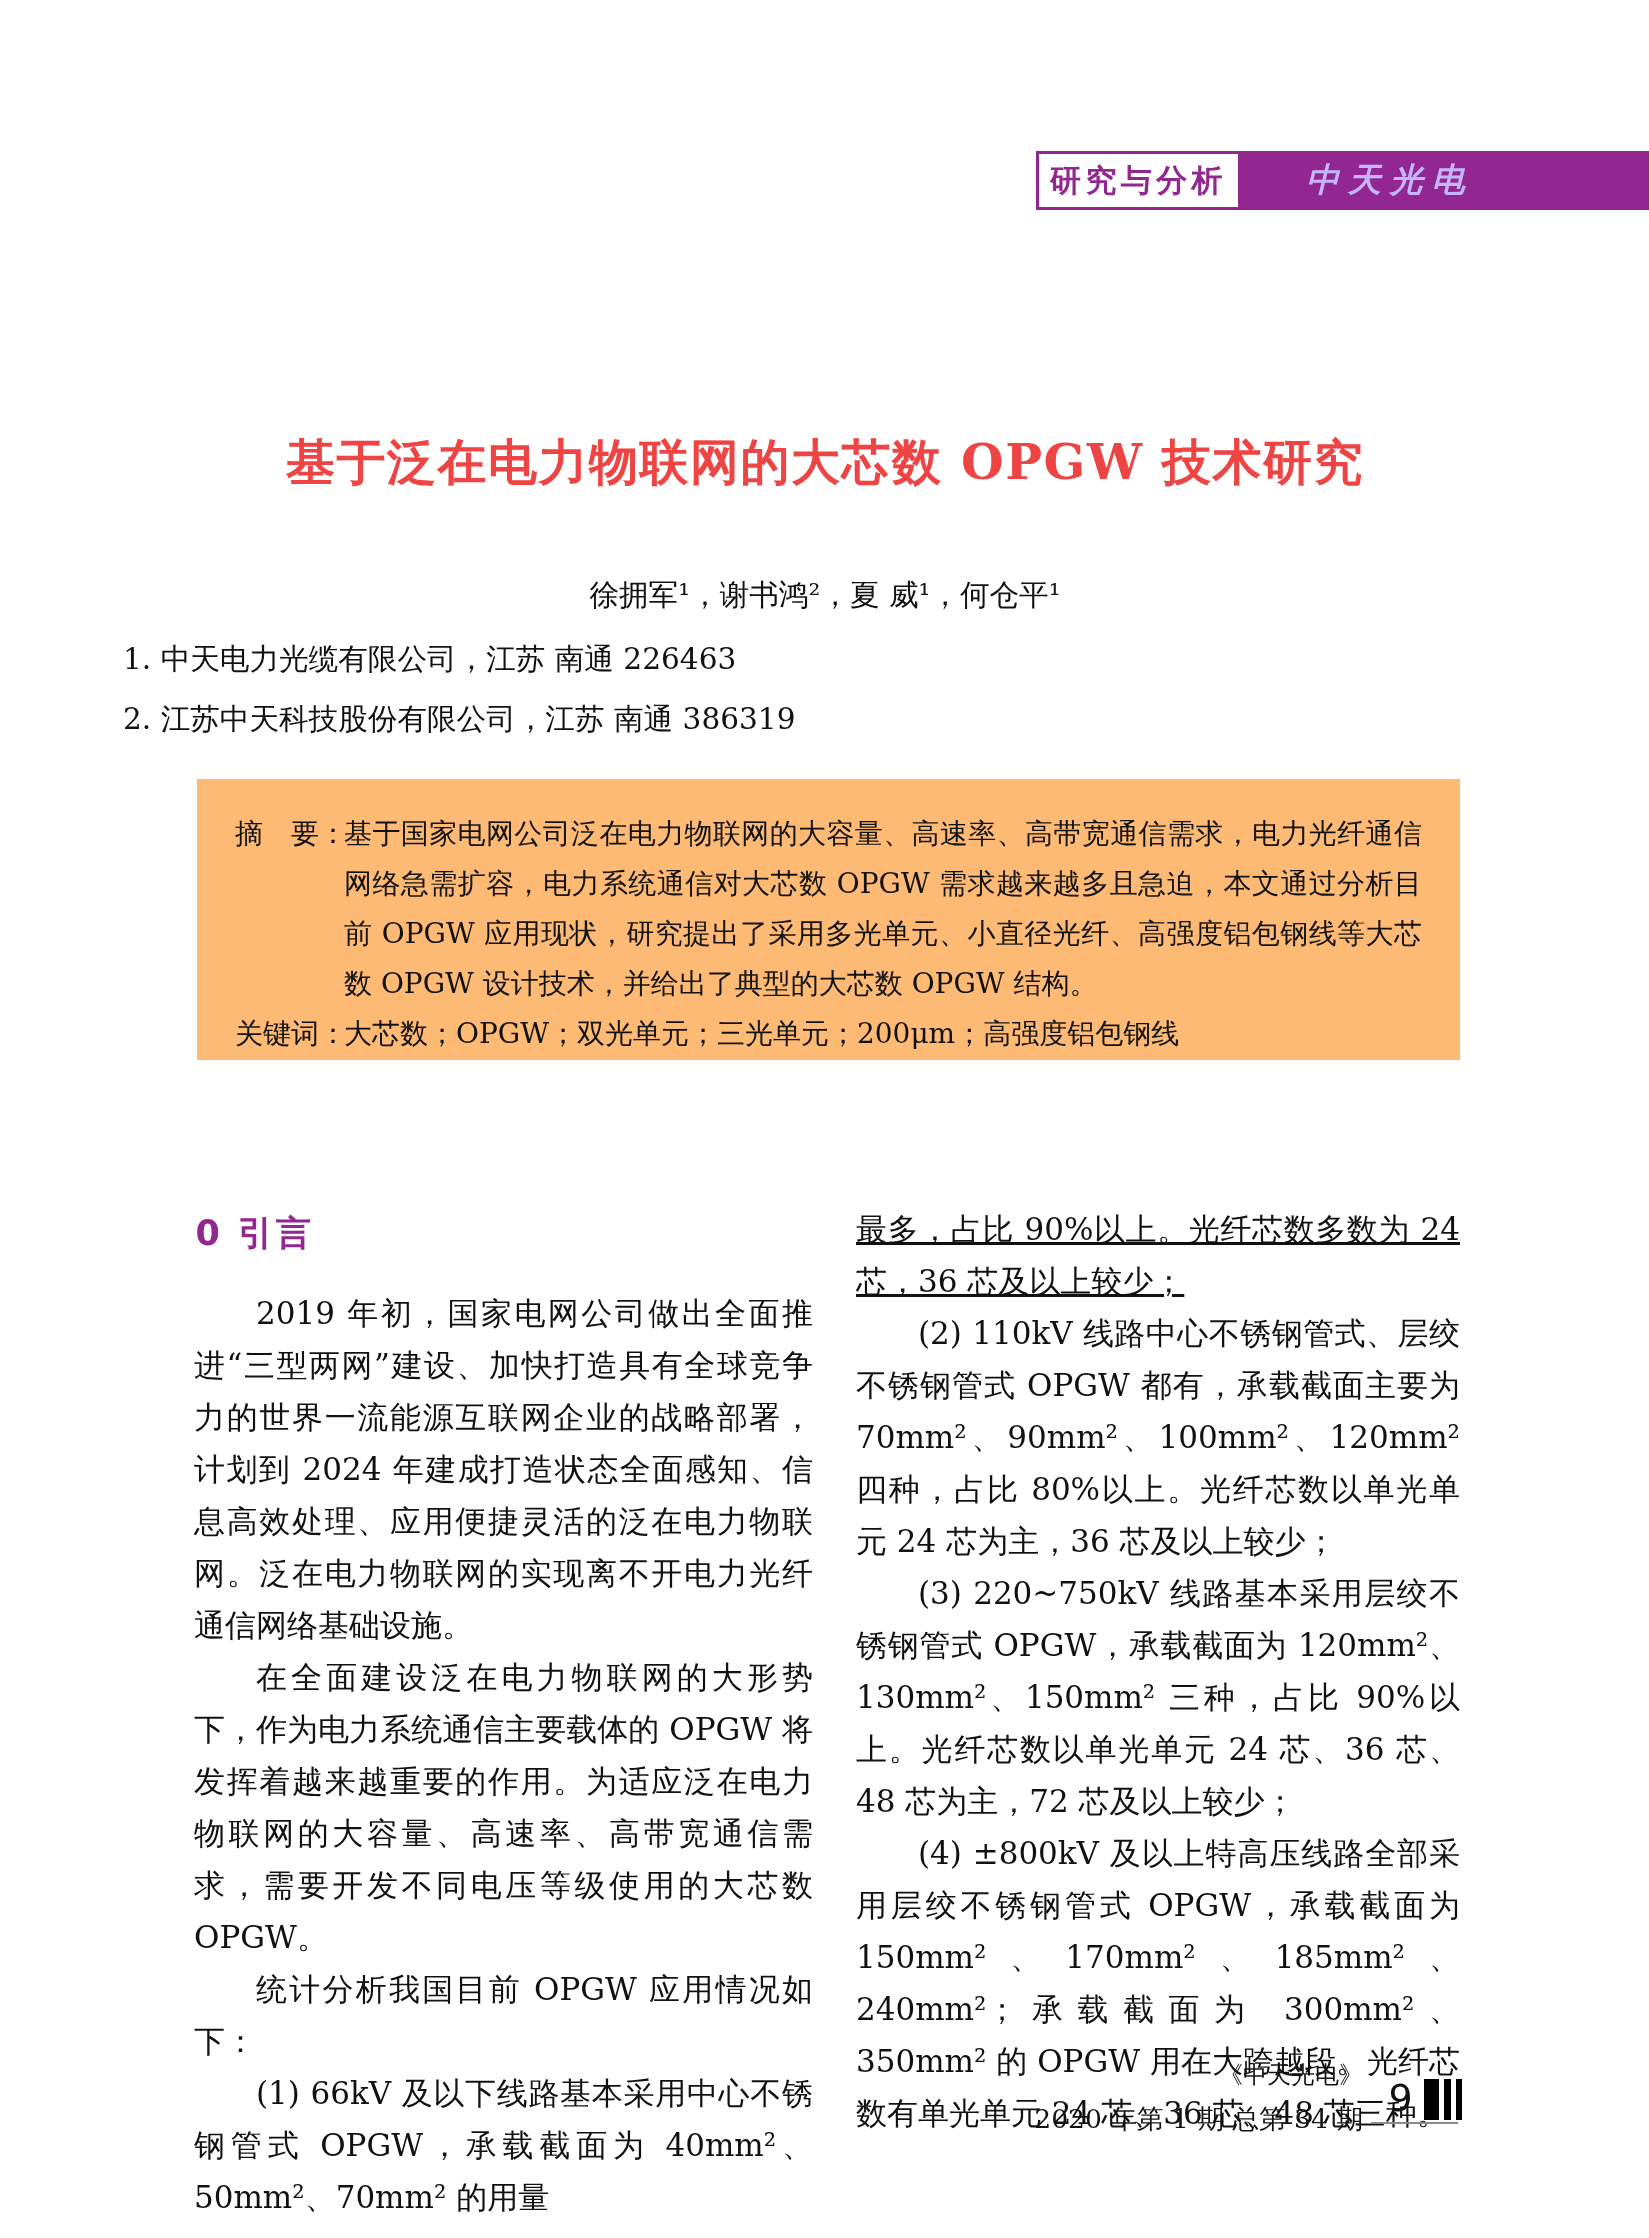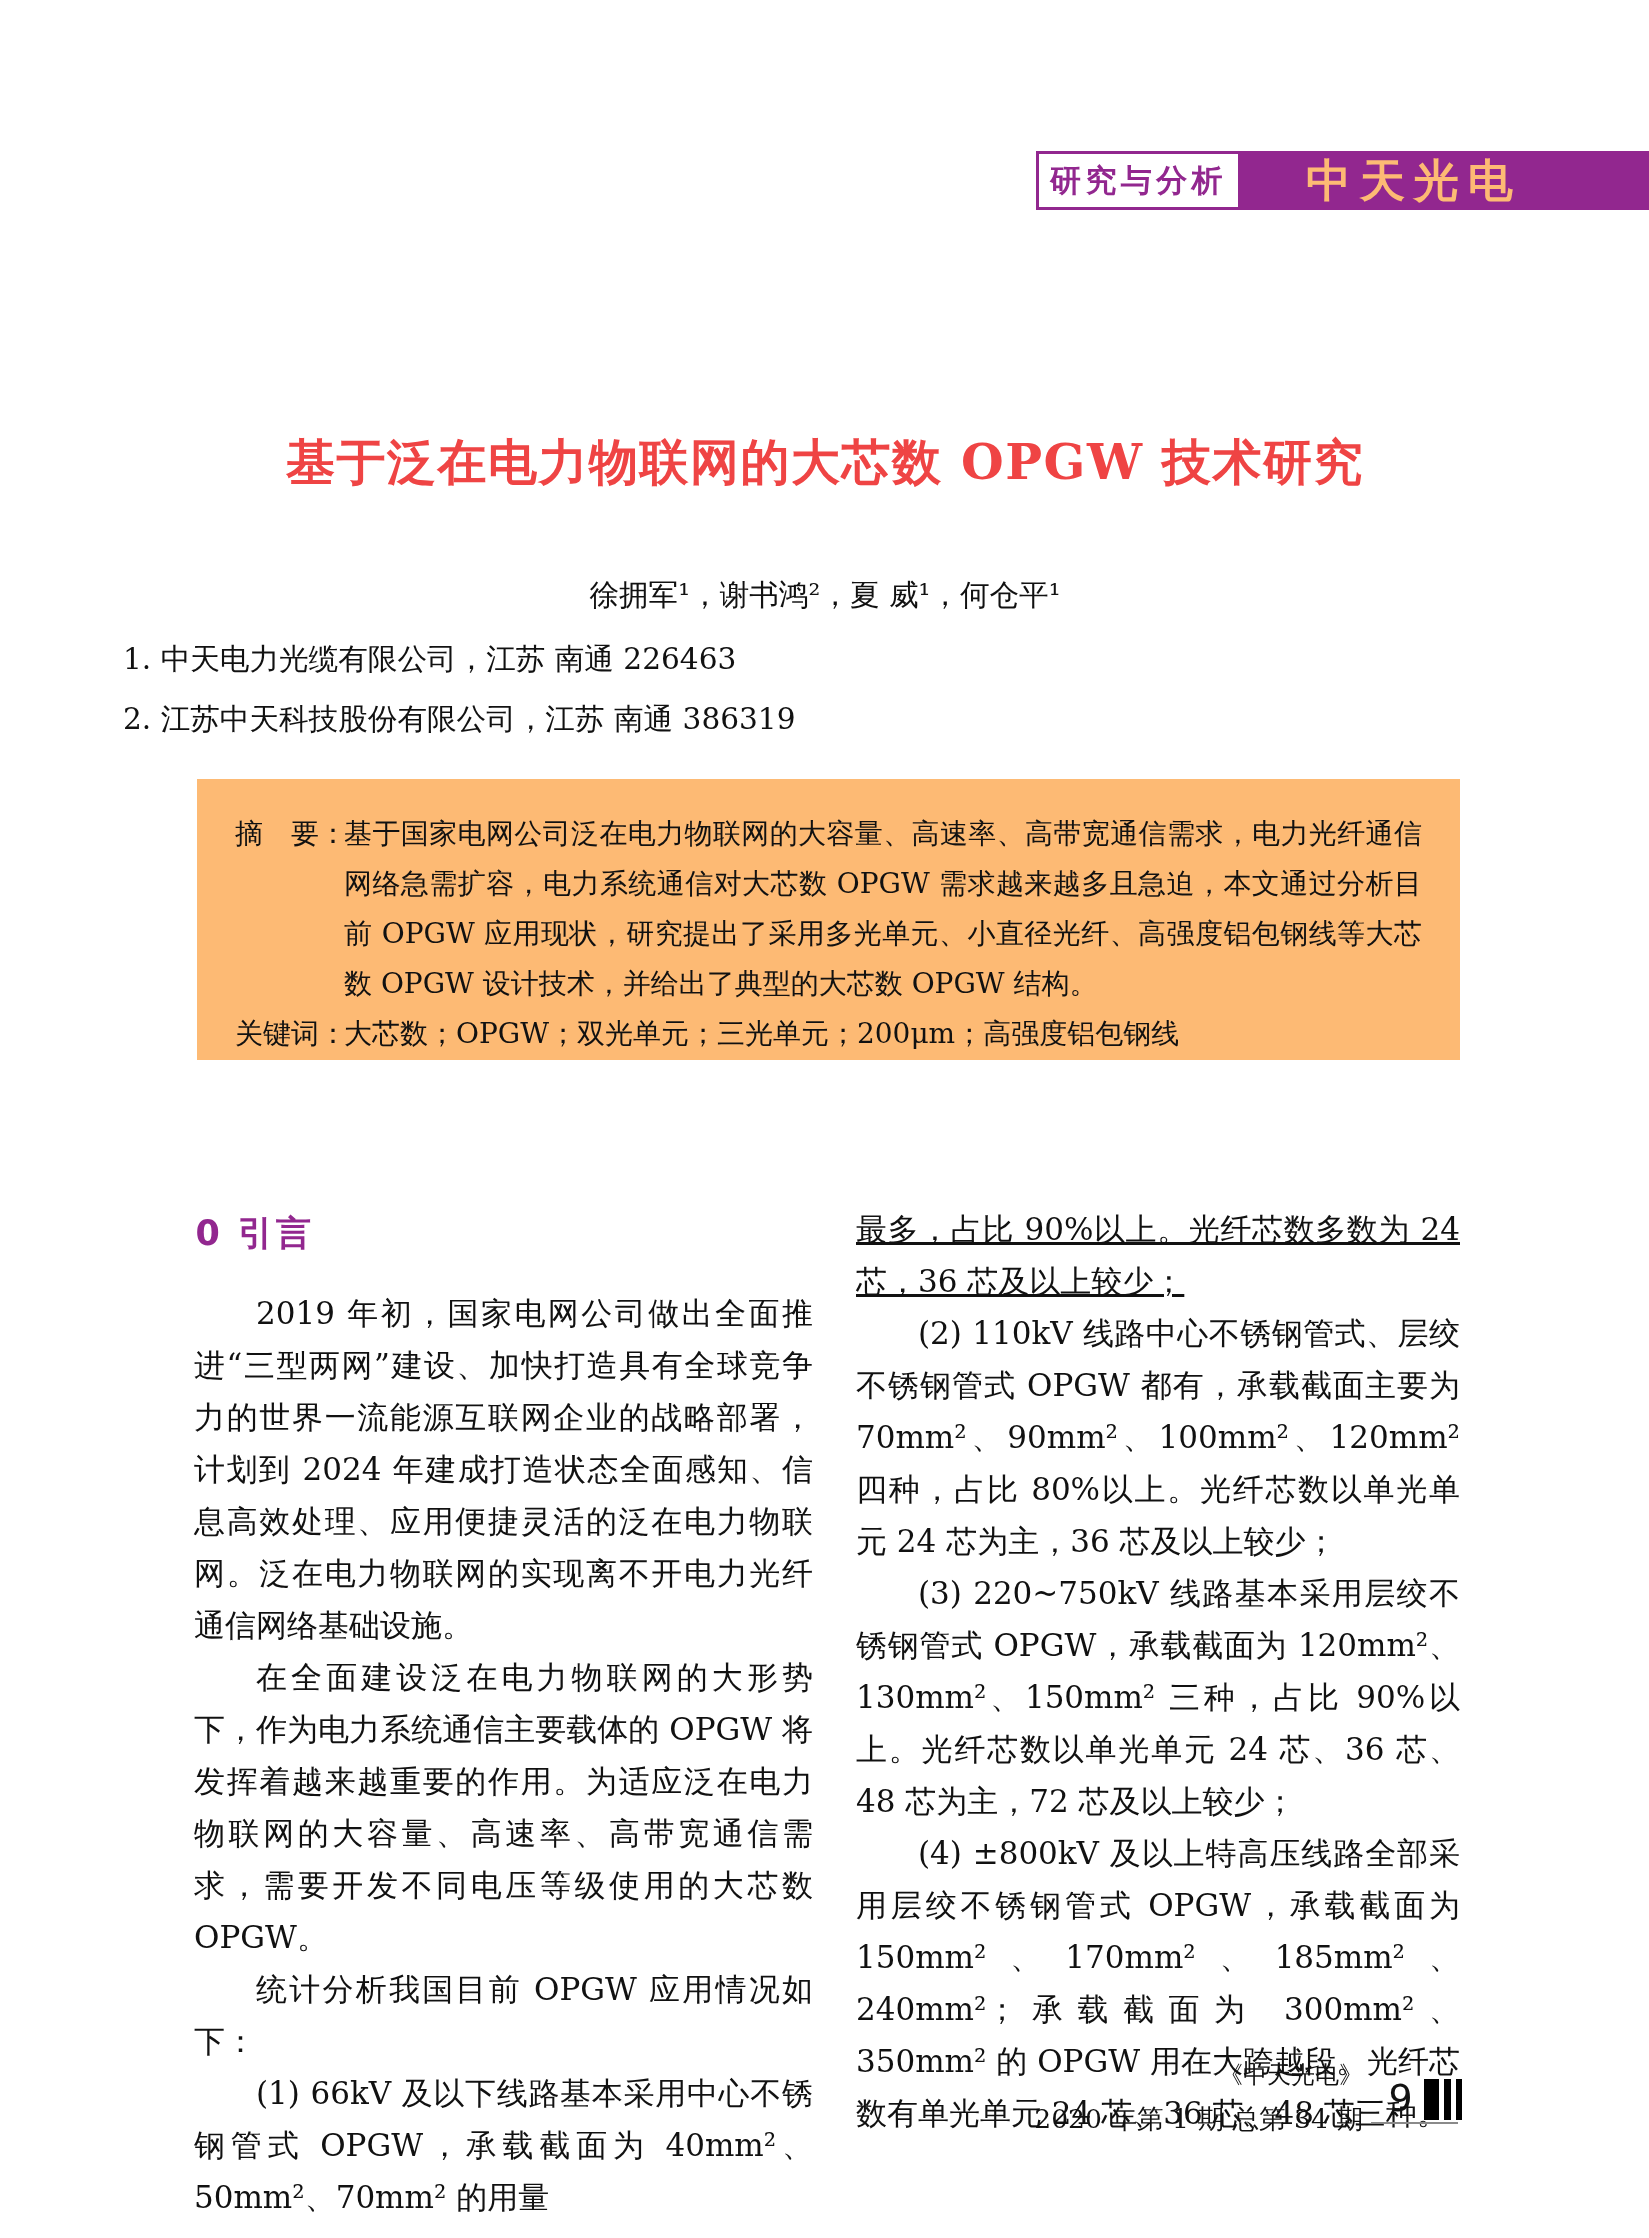--- a/index.html
+++ b/index.html
@@ -21,21 +21,21 @@
     background: #ffffff; border: 3px solid #92278F;
     display: flex; align-items: center; justify-content: center;
     font-family: "DejaVu Sans", "Liberation Sans", sans-serif;
     font-size: 31px; font-weight: bold; color: #92278F; letter-spacing: 4.4px;
   }
   .brand-bar {
     flex: 1; background: #92278F;
     display: flex; align-items: center; padding-left: 65px;
   }
   .brand-text {
-    color: #fdba74; font-size: 45px; font-weight: bold; 
+    color: #c4b5fd; font-size: 33px; font-weight: bold; font-style: italic;
     letter-spacing: 8.9px; font-family: "DejaVu Serif", serif;
   }
 
   
   .paper-title {
     position: absolute; left: 123px; width: 1404px; top: 418px;
     text-align: center; font-size: 49px; font-weight: bold; color: #ef4444;
     letter-spacing: 1.5px;
   }
   .authors-line {

